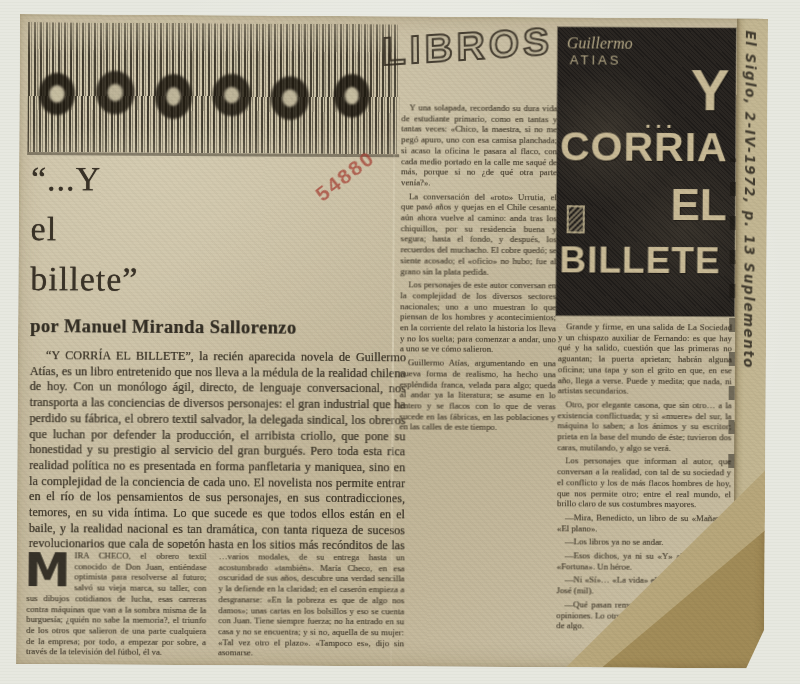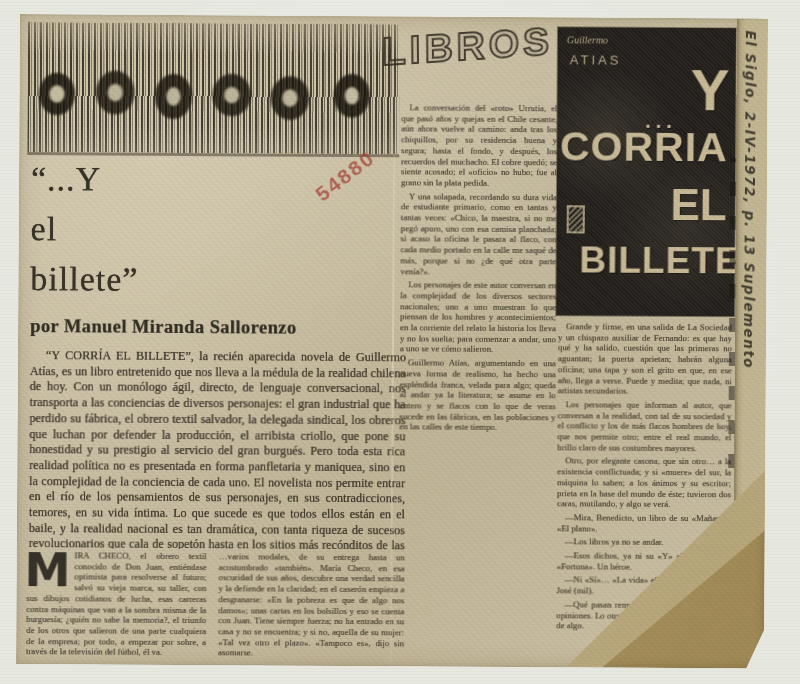--- a/index.html
+++ b/index.html
@@ -78,32 +78,32 @@
     filter:blur(.3px);}
   .midcol{position:absolute;left:382px;top:86px;width:156px;height:558px;}
   
   .promo{position:absolute;left:538px;top:10px;width:178px;height:288px;color:#c8ba96;
     background:
       radial-gradient(circle at 28% 38%, rgba(185,170,135,.15), transparent 32%),
       radial-gradient(circle at 72% 70%, rgba(185,170,135,.11), transparent 36%),
       repeating-linear-gradient(45deg, rgba(0,0,0,.28) 0 1px, transparent 1px 3px),
       #2a2622;
     box-shadow:0 0 0 1px rgba(20,17,13,.4);}
-  .promo-author{position:absolute;left:9px;top:7px;font-style:italic;font-size:10px;
+  .promo-author{position:absolute;left:9px;top:7px;font-style:italic;font-size:16px;
     color:#b5a987;filter:blur(.3px);}
   .promo-author-last{position:absolute;left:12px;top:25px;font-size:13px;letter-spacing:3px;
     color:#b5a987;font-family:"Liberation Sans",sans-serif;filter:blur(.3px);}
   .bigword{font-family:"Liberation Sans","DejaVu Sans",sans-serif;font-weight:bold;
     position:absolute;filter:blur(.35px);
     text-shadow:1px 1px 0 rgba(15,12,9,.6), -0.5px -0.5px 0 rgba(235,225,195,.18);}
   .w-dots{left:88px;top:82px;font-size:20px;letter-spacing:5px;}
   .w-y{right:6px;top:28px;font-size:58px;}
   .w-corria{left:3px;top:96px;font-size:41px;letter-spacing:1px;}
   .w-el{right:8px;top:152px;font-size:44px;}
-  .w-billete{left:3px;top:212px;font-size:37px;letter-spacing:1px;margin-left:20px;}
+  .w-billete{left:3px;top:212px;font-size:37px;letter-spacing:1px;}
   .ornament{position:absolute;left:10px;top:178px;width:14px;height:24px;
     border:2px solid rgba(200,186,150,.7);background:repeating-linear-gradient(135deg,rgba(200,186,150,.5) 0 2px,transparent 2px 4px);}
   .rightcol{position:absolute;left:540px;top:304px;width:174px;height:342px;}
   
   .strip{position:absolute;right:0;top:0;width:31px;height:100%;
     background:linear-gradient(90deg, rgba(120,100,60,.25), rgba(0,0,0,0) 30%), #c3b793;
     box-shadow:inset 2px 0 3px rgba(70,58,35,.35);}
   .smudges{position:absolute;left:711px;top:140px;width:6px;height:310px;opacity:.6;
     background:repeating-linear-gradient(0deg, rgba(22,19,14,.8) 0 14px, transparent 14px 34px);}
   .annotation{position:absolute;left:739px;top:12px;width:620px;transform:rotate(90deg);
@@ -152,41 +152,41 @@
       <div class="minicol-b tiny">
         <span>…varios modales, de su entrega hasta un acostumbrado «también». María Checo, en esa oscuridad de sus años, descubre una verdad sencilla y la defiende en la claridad; en el caserón empieza a desgranarse: «En la pobreza es que de algo nos damos»; unas cartas en los bolsillos y eso se cuenta con Juan. Tiene siempre fuerza; no ha entrado en su casa y no se encuentra; y si no, aquella de su mujer: «Tal vez otro el plazo». «Tampoco es», dijo sin asomarse.</span>
       </div>
     </div>
 
     <div class="crease"></div>
 
     <div class="libros">LIBROS</div>
 
     <div class="midcol tiny">
+        <p>Y una solapada, recordando su dura vida de estudiante primario, como en tantas y tantas veces: «Chico, la maestra, si no me pegó apuro, uno con esa camisa planchada; si acaso la oficina le pasara al flaco, con cada medio portado en la calle me saqué de más, porque si no ¿de qué otra parte venía?».</p>
         <p>La conversación del «roto» Urrutia, el que pasó años y quejas en el Chile cesante, aún ahora vuelve al camino: anda tras los chiquillos, por su residencia buena y segura; hasta el fondo, y después, los recuerdos del muchacho. El cobre quedó; se siente acosado; el «oficio» no hubo; fue al grano sin la plata pedida.</p>
-        <p>Y una solapada, recordando su dura vida de estudiante primario, como en tantas y tantas veces: «Chico, la maestra, si no me pegó apuro, uno con esa camisa planchada; si acaso la oficina le pasara al flaco, con cada medio portado en la calle me saqué de más, porque si no ¿de qué otra parte venía?».</p>
         <p>Los personajes de este autor conversan en la complejidad de los diversos sectores nacionales; uno a uno muestran lo que piensan de los hombres y acontecimientos; en la corriente del relato la historia los lleva y no los suelta; para comenzar a andar, uno a uno se ve cómo salieron.</p>
         <p>Guillermo Atías, argumentando en una nueva forma de realismo, ha hecho una espléndida franca, velada para algo; queda al andar ya la literatura; se asume en lo entero y se flacos con lo que de veras sucede en las fábricas, en las poblaciones y en las calles de este tiempo.</p>
       </div>
 
     <div class="promo">
       <div class="promo-author">Guillermo</div>
       <div class="promo-author-last">ATIAS</div>
       <div class="bigword w-dots">...</div>
       <div class="bigword w-y">Y</div>
       <div class="bigword w-corria">CORRIA</div>
       <div class="bigword w-el">EL</div>
       <div class="bigword w-billete">BILLETE</div>
       <div class="ornament"></div>
     </div>
 
     <div class="rightcol tiny">
         <p>Grande y firme, en una salida de La Sociedad y un chispazo auxiliar de Fernando: es que hay qué y ha salido, cuestión que las primeras no aguantan; la puerta aprietan; habrán alguna oficina; una tapa y son el grito en que, en ese año, llega a verse. Puede y medita; que nada, ni artistas secundarios.</p>
+        <p>Otro, por elegante casona, que sin otro… a la existencia conflictuada; y si «muere» del sur, la máquina lo saben; a los ánimos y su escritor; prieta en la base del mundo de éste; tuvieron dos caras, mutilando, y algo se verá.</p>
         <p>Los personajes que informan al autor, que conversan a la realidad, con tal de su sociedad y el conflicto y los de más flacos hombres de hoy, que nos permite otro; entre el real mundo, el brillo claro de sus costumbres mayores.</p>
-        <p>Otro, por elegante casona, que sin otro… a la existencia conflictuada; y si «muere» del sur, la máquina lo saben; a los ánimos y su escritor; prieta en la base del mundo de éste; tuvieron dos caras, mutilando, y algo se verá.</p>
         <p>—Mira, Benedicto, un libro de su «Mañana». «El plano».</p>
         <p>—Los libros ya no se andar.</p>
         <p>—Esos dichos, ya ni su «Y» algo de almas: «Fortuna». Un héroe.</p>
         <p>—Ni «Sí»… «La vida» el IX de la Florida. —José (mil).</p>
         <p>—Qué pasan remendados. Almuerzo en estas opiniones. Lo otro con tal sentido, pero eso no es de algo.</p>
       </div>
 
     <div class="strip"></div>
     <div class="smudges"></div>
     <div class="annotation">El Siglo, 2-IV-1972, p. 13 Suplemento</div>

